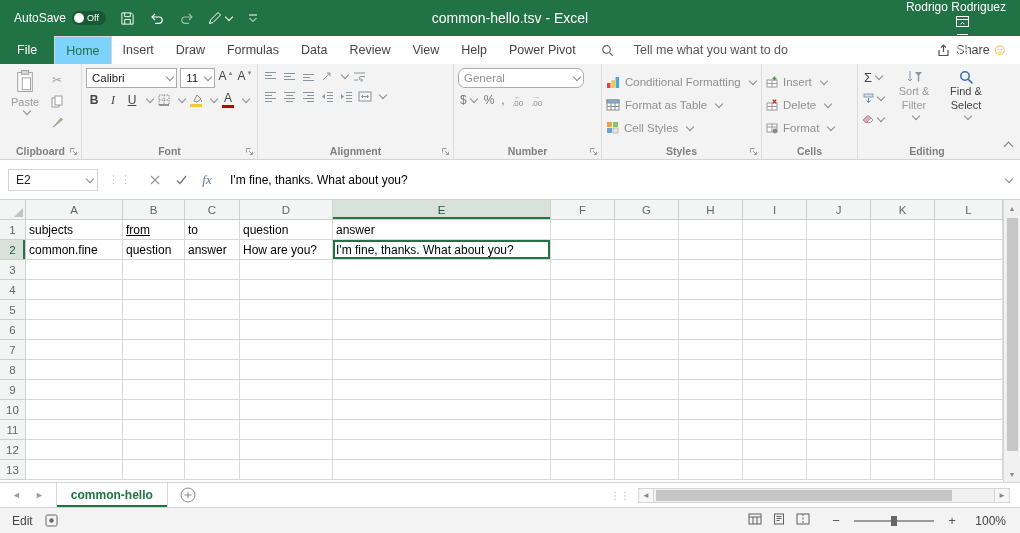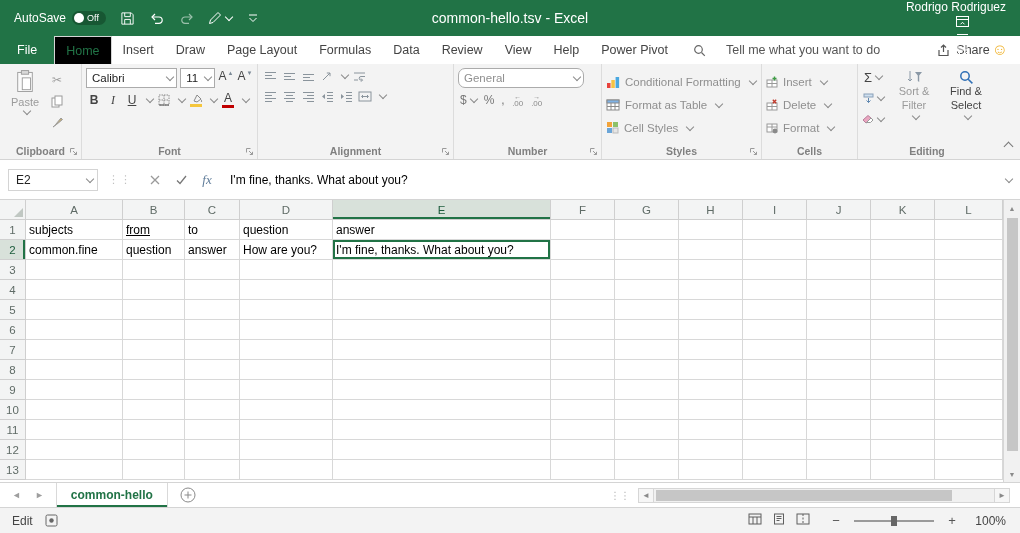--- a/index.html
+++ b/index.html
@@ -21,21 +21,21 @@
   .win-btn{width:42px;height:36px;display:flex;align-items:center;justify-content:center;}
   .chev-dn{width:5px;height:5px;border-right:1.3px solid #8a8a8a;border-bottom:1.3px solid #8a8a8a;transform:rotate(45deg);display:inline-block;margin-left:4px;margin-bottom:2px;flex:none;}
   .chev-dn.white{border-color:#fff;}
   .chev-up{width:6px;height:6px;border-left:1.5px solid #777;border-top:1.5px solid #777;transform:rotate(45deg);display:inline-block;}
 
   
   .tabrow{height:28px;background:#fff;display:flex;align-items:stretch;flex:none;}
   .file-tab{background:#217346;color:#fff;padding:0 17px;display:flex;align-items:center;font-size:12.5px;}
   .tabs-host{display:flex;}
   .rtab{padding:0 11px;display:flex;align-items:center;font-size:12.5px;color:#444;box-sizing:border-box;}
-  .rtab.active{color:#217346;background:#000000;border:1px solid #d5d5d5;border-bottom:none;}
+  .rtab.active{color:#217346;background:#7dd3fc;border:1px solid #d5d5d5;border-bottom:none;}
   .tellme{display:flex;align-items:center;gap:20px;font-size:12.5px;color:#555;padding:0 10px;margin-left:4px;}
   .tab-right{margin-left:auto;display:flex;align-items:center;gap:2px;padding-right:12px;}
   .share{display:flex;align-items:center;gap:6px;font-size:12.5px;color:#444;}
   .smiley{color:#f0b32c;font-size:16px;line-height:1;}
 
   
   .ribbon{height:96px;background:#f3f3f3;border-bottom:1px solid #d4d4d4;display:flex;position:relative;flex:none;box-sizing:border-box;}
   .rgroup{border-right:1px solid #dcdcdc;display:flex;flex-direction:column;box-sizing:border-box;flex:none;}
   .rc{flex:1;display:flex;padding:3px 4px 0;}
   .rlabel{height:17px;font-size:10.5px;color:#808080;display:flex;align-items:center;justify-content:center;position:relative;flex:none;font-weight:bold;}
@@ -205,21 +205,20 @@
       </span>
     </div>
   </div>
 
   <div class="tabrow">
     <div class="file-tab">File</div>
     <div class="tabs-host" id="ribbon-tabs">
         <div class="rtab active">Home</div>
         <div class="rtab">Insert</div>
         <div class="rtab">Draw</div>
-        <div class="rtab">Page Layout</div>
         <div class="rtab">Formulas</div>
         <div class="rtab">Data</div>
         <div class="rtab">Review</div>
         <div class="rtab">View</div>
         <div class="rtab">Help</div>
         <div class="rtab">Power Pivot</div>
       </div>
     <div class="tellme">
       <svg width="13" height="13" viewBox="0 0 13 13">
           <circle cx="5.5" cy="5.5" r="3.8" fill="none" stroke="#666" stroke-width="1.2"></circle>

